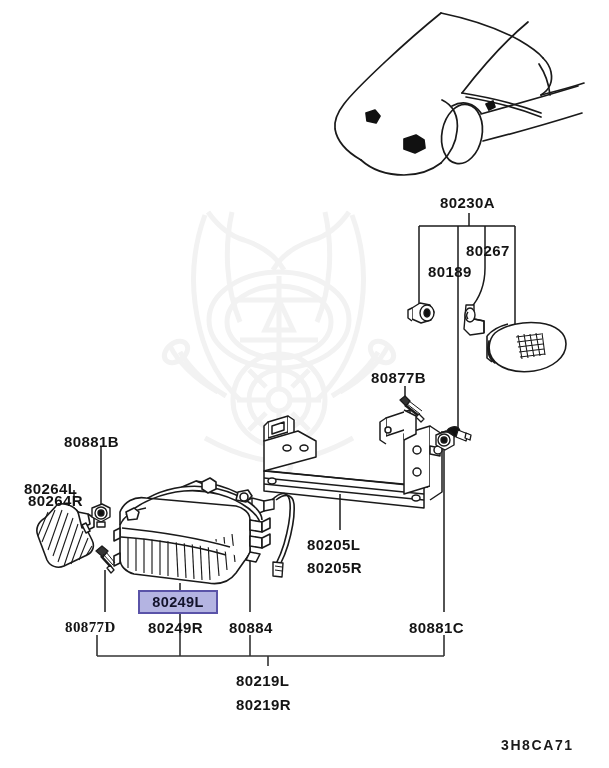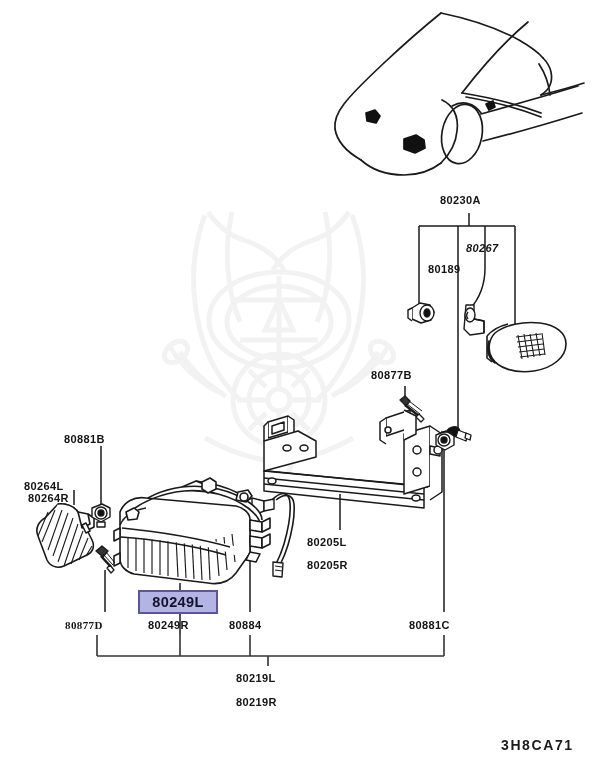--- a/index.html
+++ b/index.html
@@ -19,21 +19,21 @@
   #artwork {
     position: absolute;
     left: 0;
     top: 0;
     width: 609px;
     height: 768px;
   }
   .lbl {
     position: absolute;
     font-family: "Liberation Sans", sans-serif;
-    font-size: 11px;
+    font-size: 15px;
     font-weight: 700;
     color: #141414;
     letter-spacing: 0.4px;
     white-space: nowrap;
     line-height: 1;
     text-align: right;
   }
   #highlight-box {
     position: absolute;
     left: 138px;
@@ -370,21 +370,21 @@
       <path d="M180 635 L180 656"></path>
       <path d="M250 635 L250 656"></path>
       <path d="M444 635 L444 656"></path>
       <path d="M97 656 L444 656"></path>
       <path d="M268 656 L268 666"></path>
     </g>
 
   </svg>
 
   <div class="lbl" style="left:440px; top:195px;">80230A</div>
-  <div class="lbl" style="left:466px; top:243px;font-style:italic;">80267</div>
+  <div class="lbl" style="left:466px; top:243px;">80267</div>
   <div class="lbl" style="left:428px; top:264px;">80189</div>
   <div class="lbl" style="left:371px; top:370px;">80877B</div>
   <div class="lbl" style="left:64px;  top:434px;">80881B</div>
   <div class="lbl" style="left:24px;  top:458px;margin-top:23px;">80264L</div>
   <div class="lbl" style="left:28px;  top:481px;margin-top:12px;">80264R</div>
   <div class="lbl" style="left:307px; top:537px;">80205L</div>
   <div class="lbl" style="left:307px; top:560px;">80205R</div>
   <div class="lbl" style="left:65px;  top:620px;font-family:Liberation Serif, serif;">80877D</div>
   <div class="lbl" style="left:148px; top:620px;">80249R</div>
   <div class="lbl" style="left:229px; top:620px;">80884</div>

